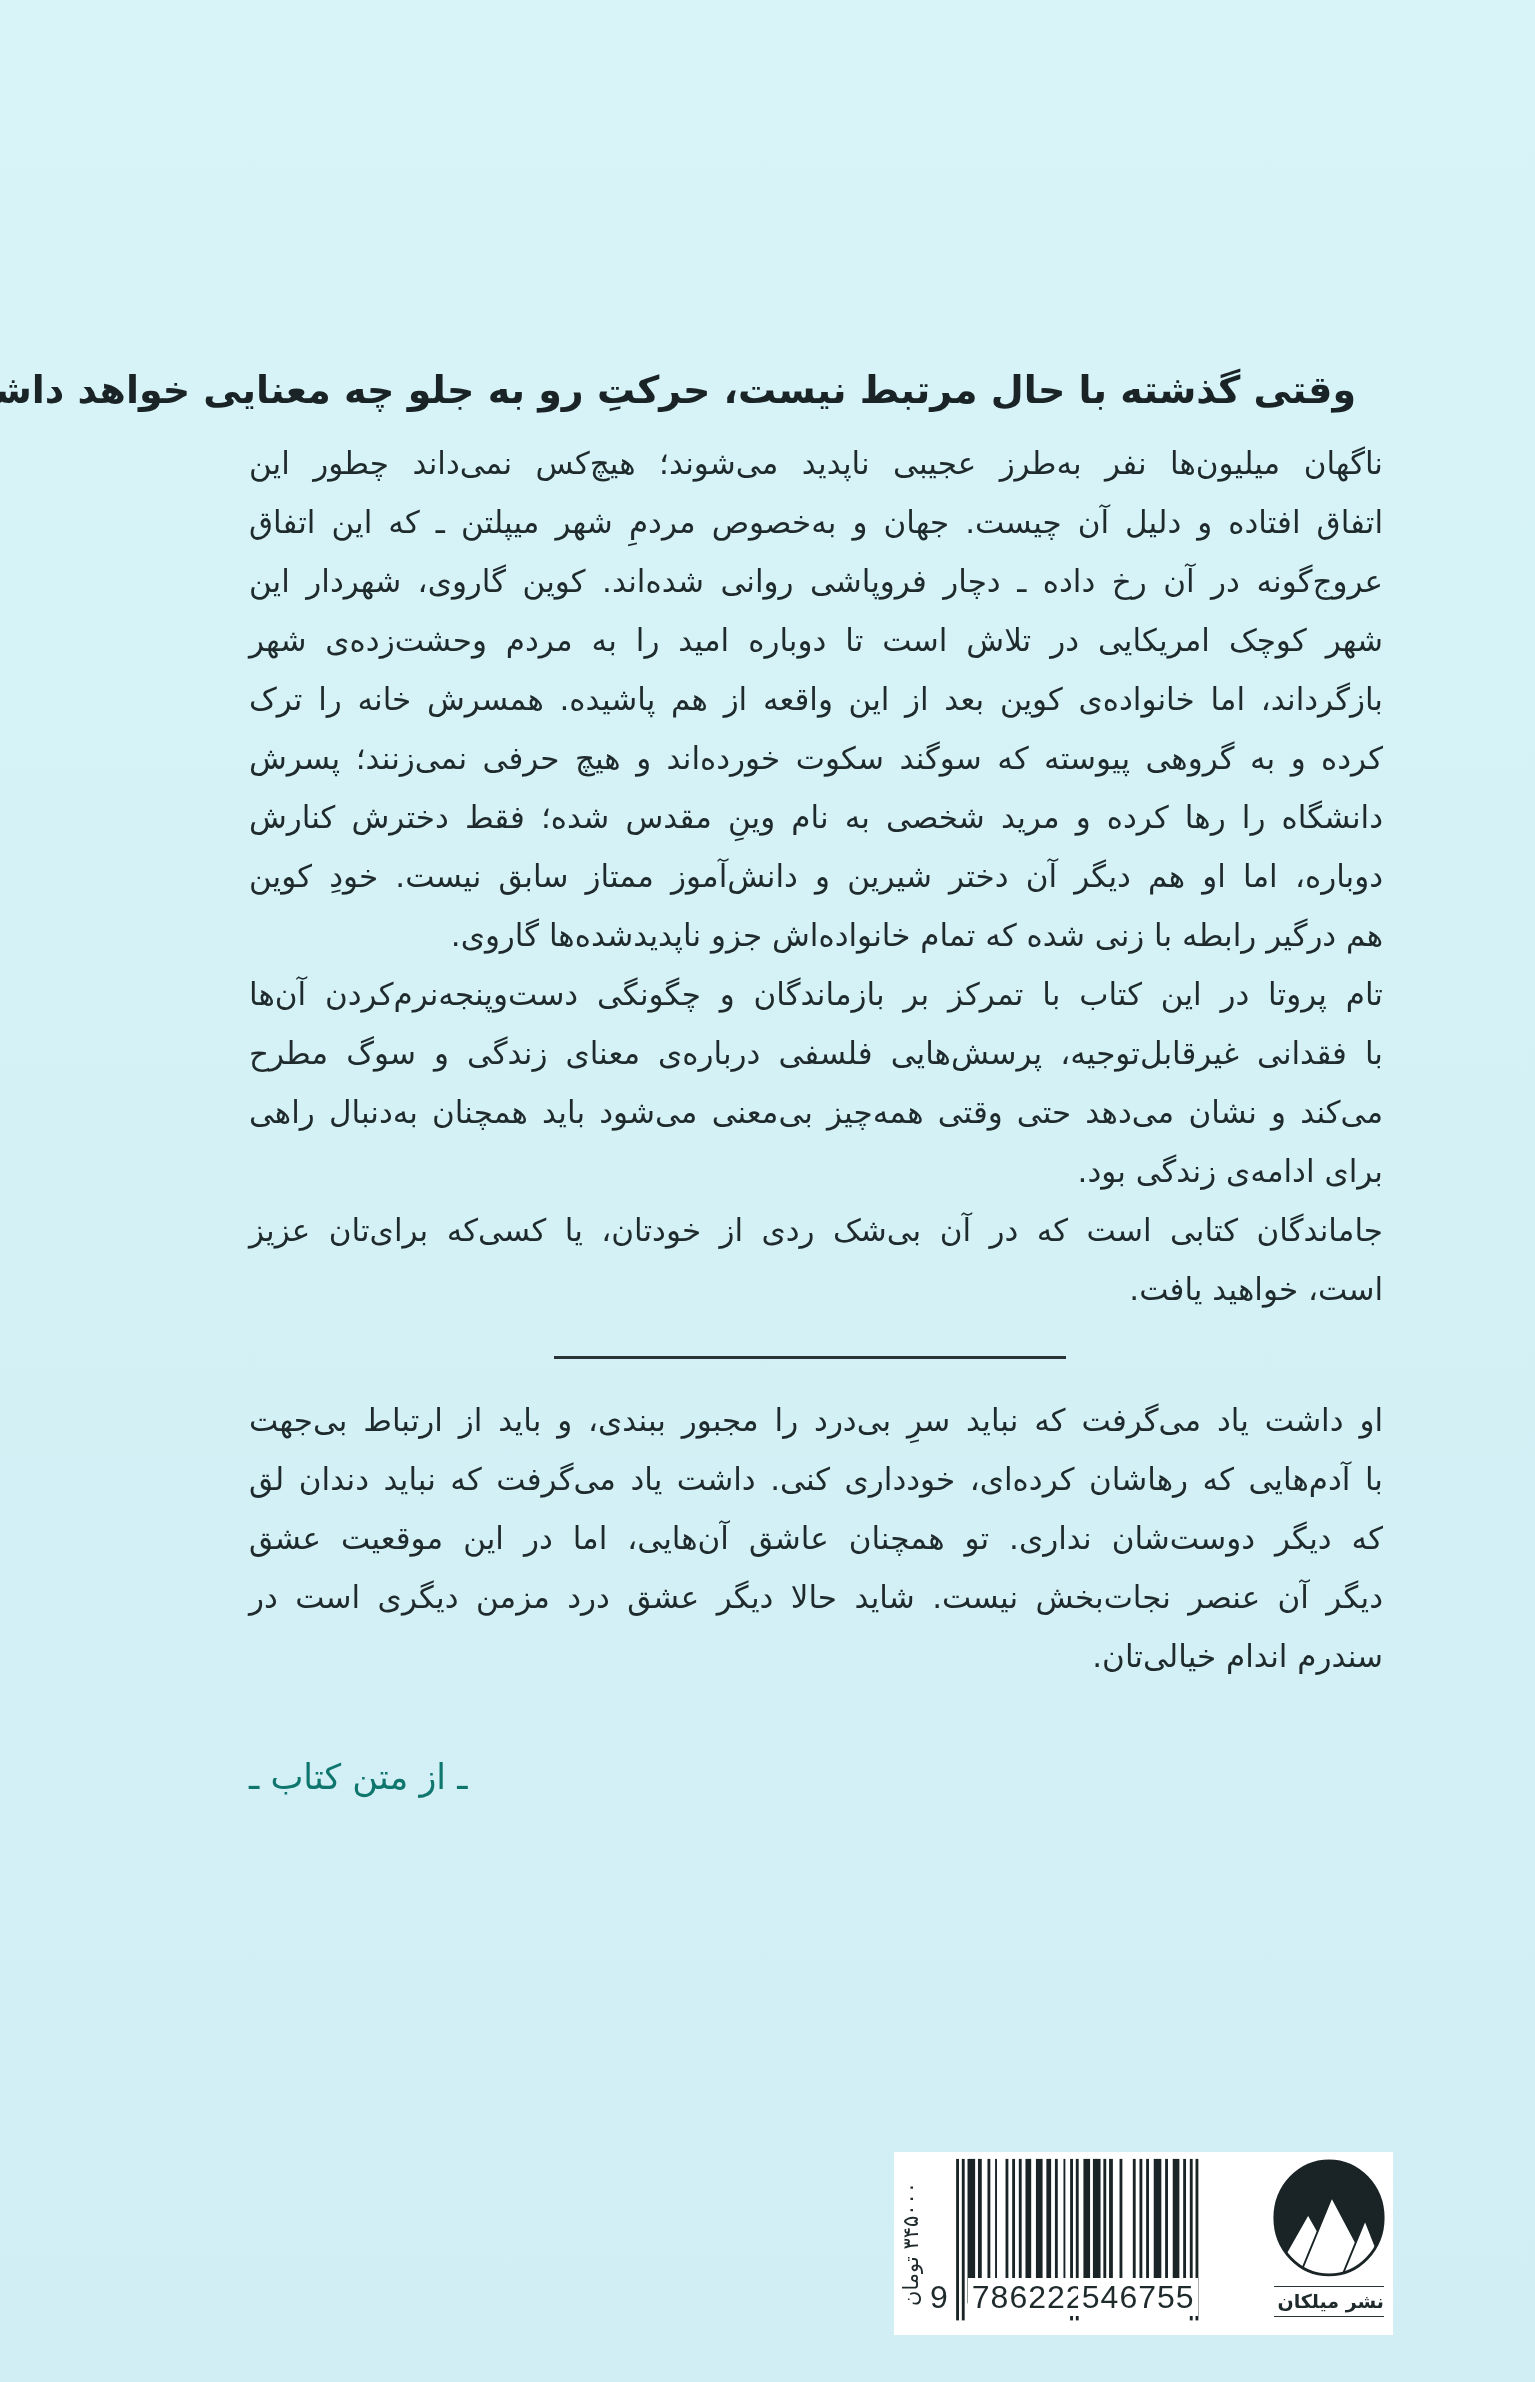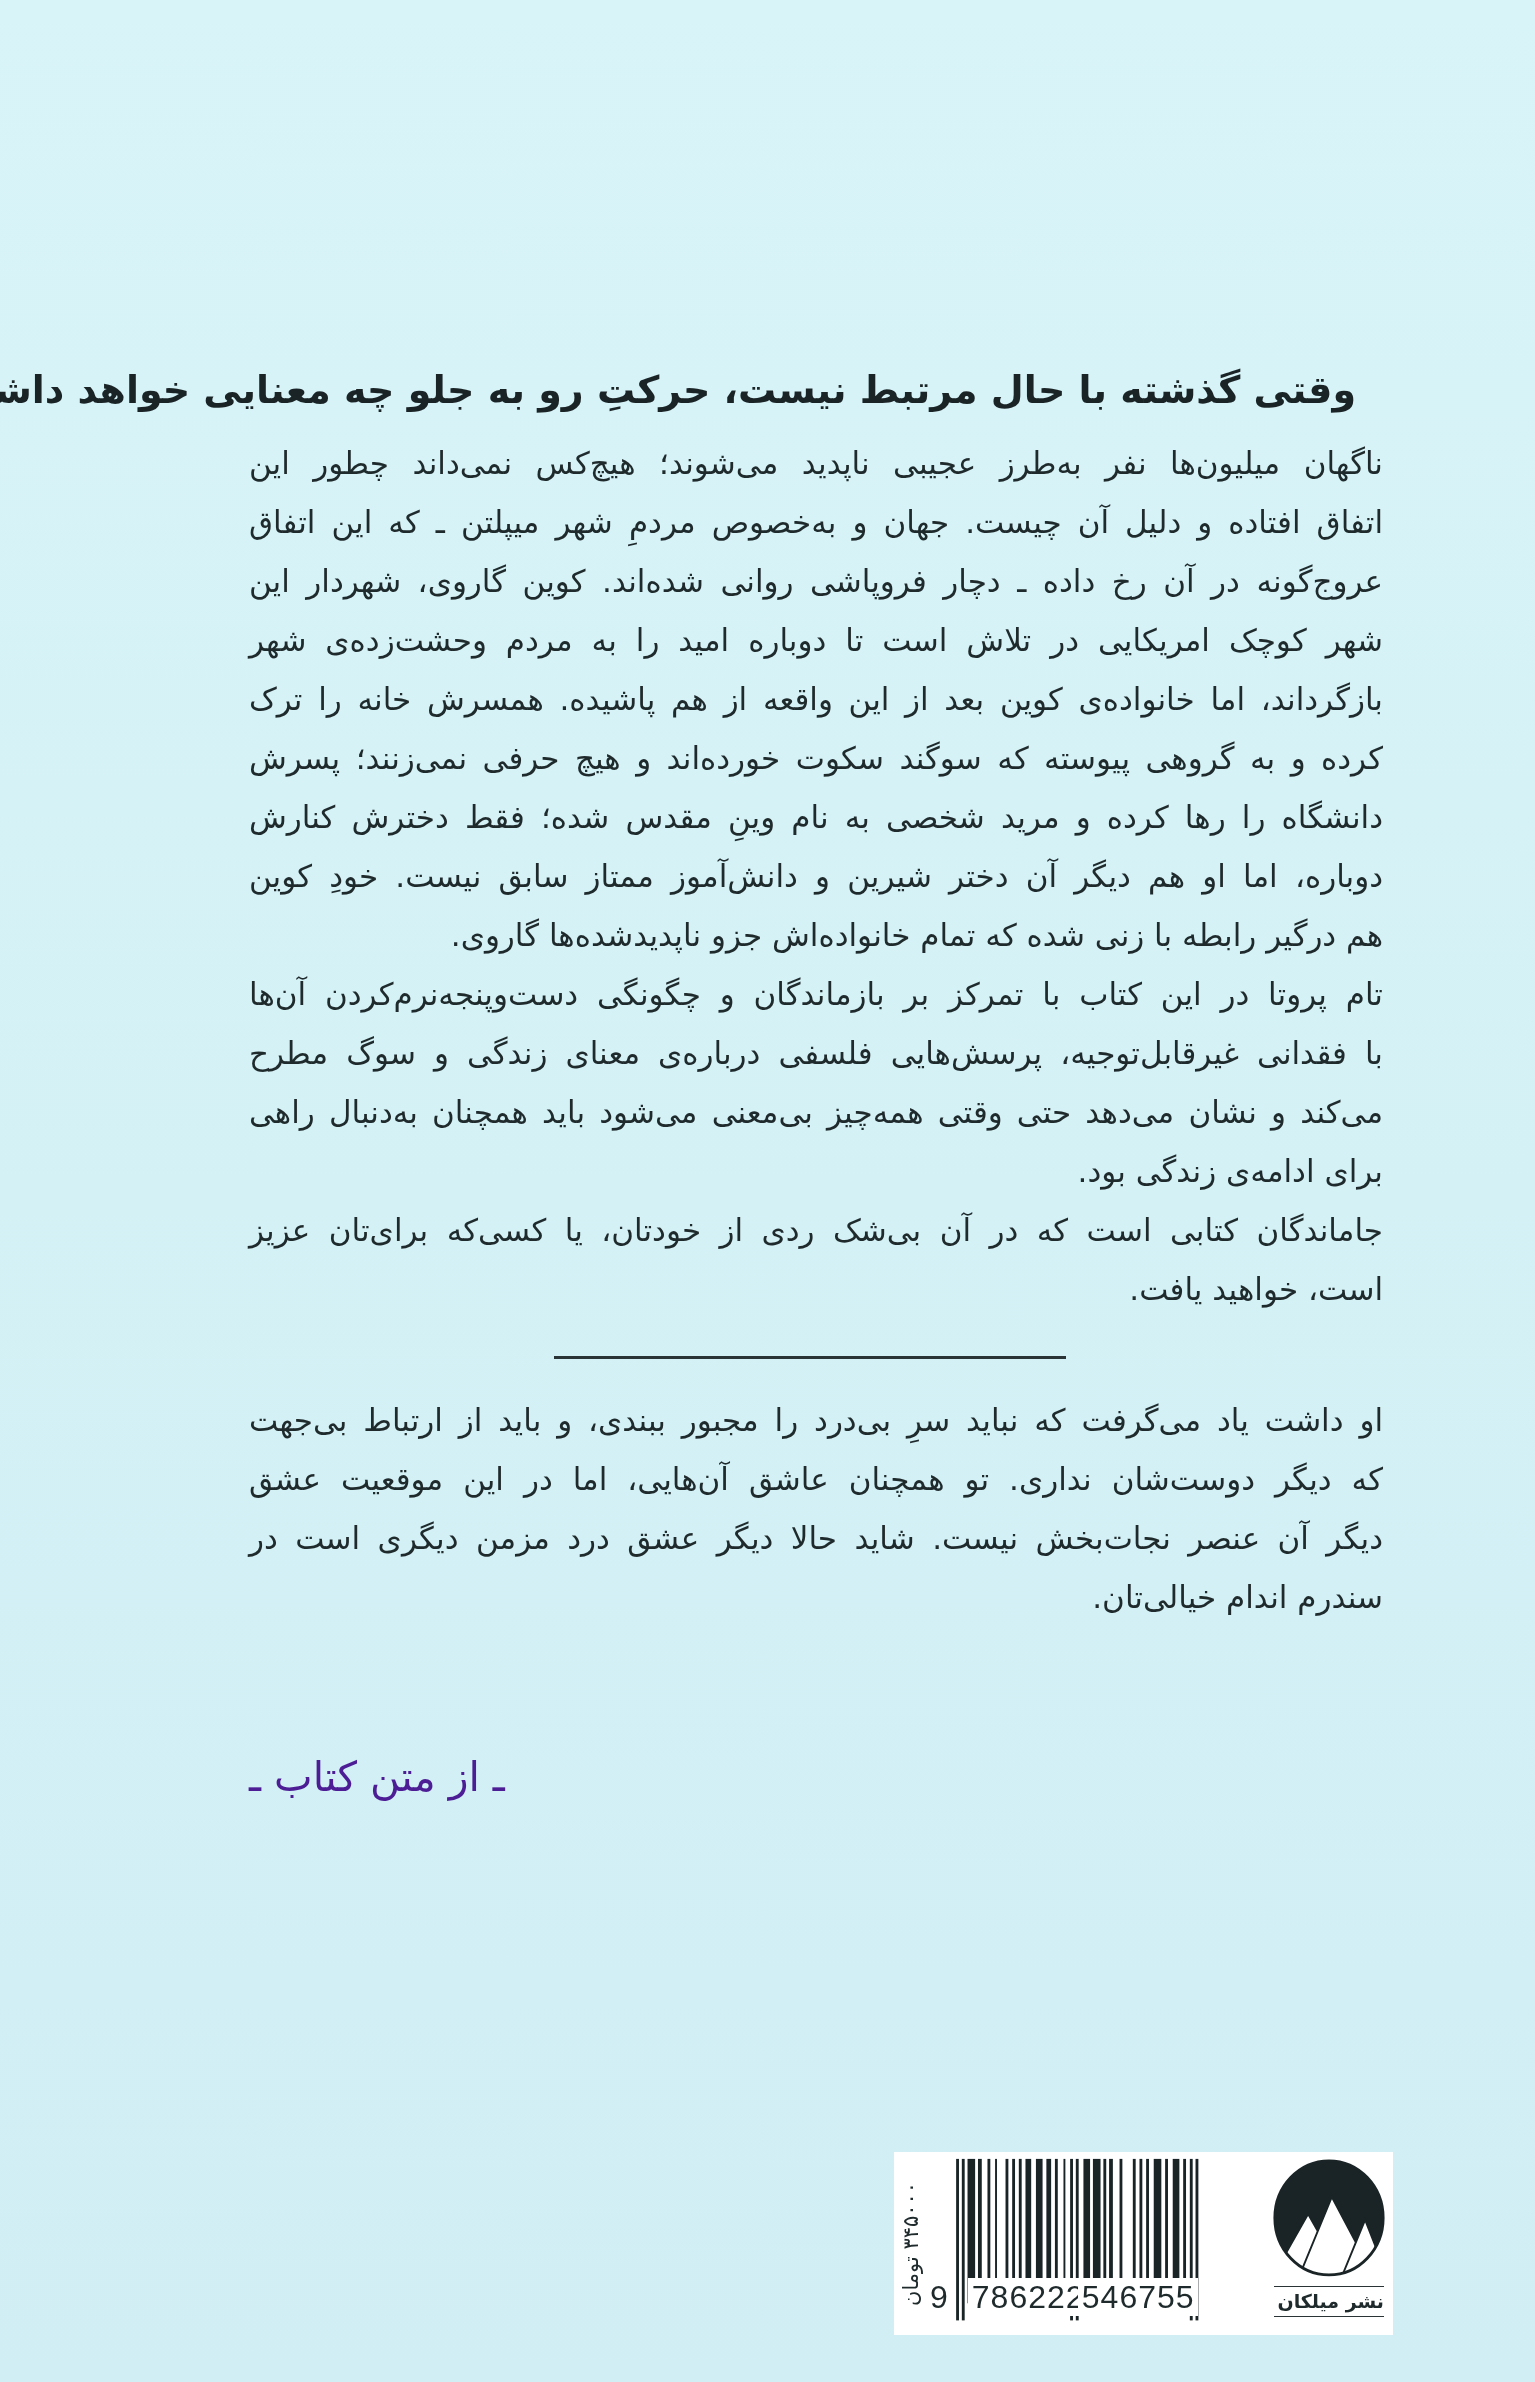--- a/index.html
+++ b/index.html
@@ -61,23 +61,23 @@
       width: 512px;
       height: 2.9px;
       background: #2a3436;
     }
     .excerpt { top: 1391px; }
     .source {
       position: absolute;
       top: 1748px;
       left: 249px;
       direction: rtl;
-      font-size: 41px;
+      font-size: 35px;
       line-height: 59px;
-      color: #4c1d95;
+      color: #0f766e;
     }
     .label-box {
       position: absolute;
       left: 894px;
       top: 2152px;
       width: 499px;
       height: 183px;
       background: #ffffff;
     }
     .price {
@@ -157,20 +157,21 @@
     <span class="line">می‌کند و نشان می‌دهد حتی وقتی همه‌چیز بی‌معنی می‌شود باید همچنان به‌دنبال راهی</span>
     <span class="line last">برای ادامه‌ی زندگی بود.</span>
     <span class="line">جاماندگان کتابی است که در آن بی‌شک ردی از خودتان، یا کسی‌که برای‌تان عزیز</span>
     <span class="line last">است، خواهید یافت.</span>
   </div>
 
   <div class="divider"></div>
 
   <div class="body-block excerpt">
     <span class="line">او داشت یاد می‌گرفت که نباید سرِ بی‌درد را مجبور ببندی، و باید از ارتباط بی‌جهت</span>
+    <span class="line">با آدم‌هایی که رهاشان کرده‌ای، خودداری کنی. داشت یاد می‌گرفت که نباید دندان لق</span>
     <span class="line">که دیگر دوست‌شان نداری. تو همچنان عاشق آن‌هایی، اما در این موقعیت عشق</span>
     <span class="line">دیگر آن عنصر نجات‌بخش نیست. شاید حالا دیگر عشق درد مزمن دیگری است در</span>
     <span class="line last">سندرم اندام خیالی‌تان.</span>
   </div>
 
   <div class="source">ـ از متن کتاب ـ</div>
 
   <div class="label-box"></div>
 
   <div class="price">۳۴۵۰۰۰ تومان</div>

